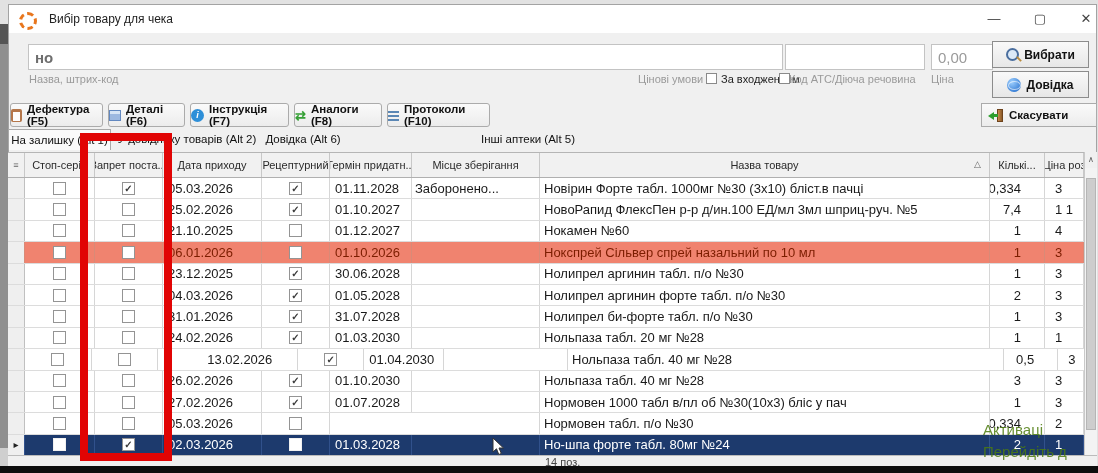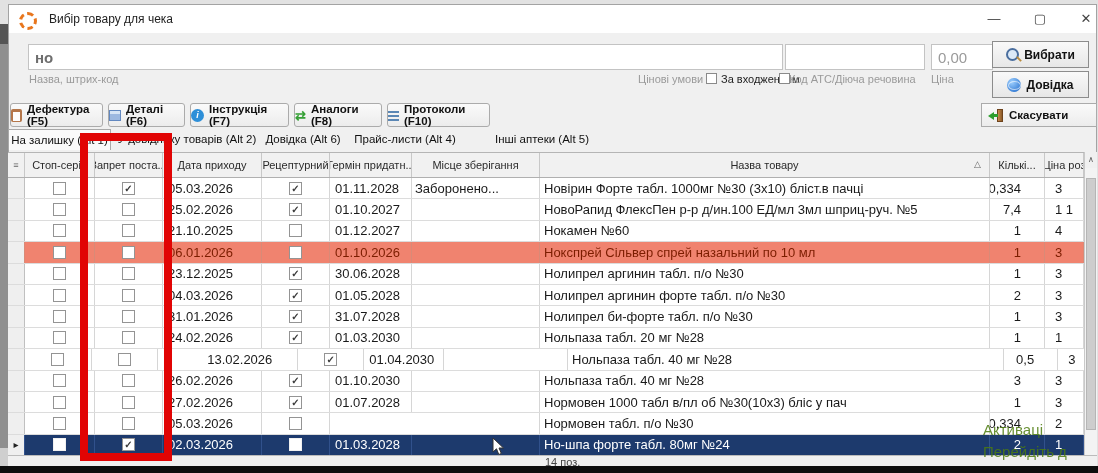--- a/index.html
+++ b/index.html
@@ -155,22 +155,21 @@
         <span class="door"></span>
         <span class="arr"></span>
         <span class="stem"></span>
       </span>
     <span>Скасувати</span>
   </div>
 
   <div class="tab active" style="left:8px;width:103px;">На залишку (Alt 1)</div>
   <div class="tab" style="left:117px;width:140px;">У довіднику товарів (Alt 2)</div>
   <div class="tab" style="left:261px;width:84px;">Довідка (Alt 6)</div>
-  <div class="tab" style="left:351px;width:108px;">Прайс-листи (Alt 4)</div>
-  <div class="tab" style="left:491px;width:102px;text-align:center;">Інші аптеки (Alt 5)</div>
+  <div class="tab" style="left:477px;width:102px;text-align:center;">Інші аптеки (Alt 5)</div>
 
   <div class="grid">
     <div class="g-header" id="ghead">
         <div class="hcell" style="width: 17px;">
           <span class="colpick">≡</span>
         </div>
         <div class="hcell" style="width: 70px;">Стоп-серія</div>
         <div class="hcell" style="width: 68px;">Запрет поста...</div>
         <div class="hcell" style="width: 99px;">Дата приходу</div>
         <div class="hcell" style="width: 68px;">Рецептурний</div>

